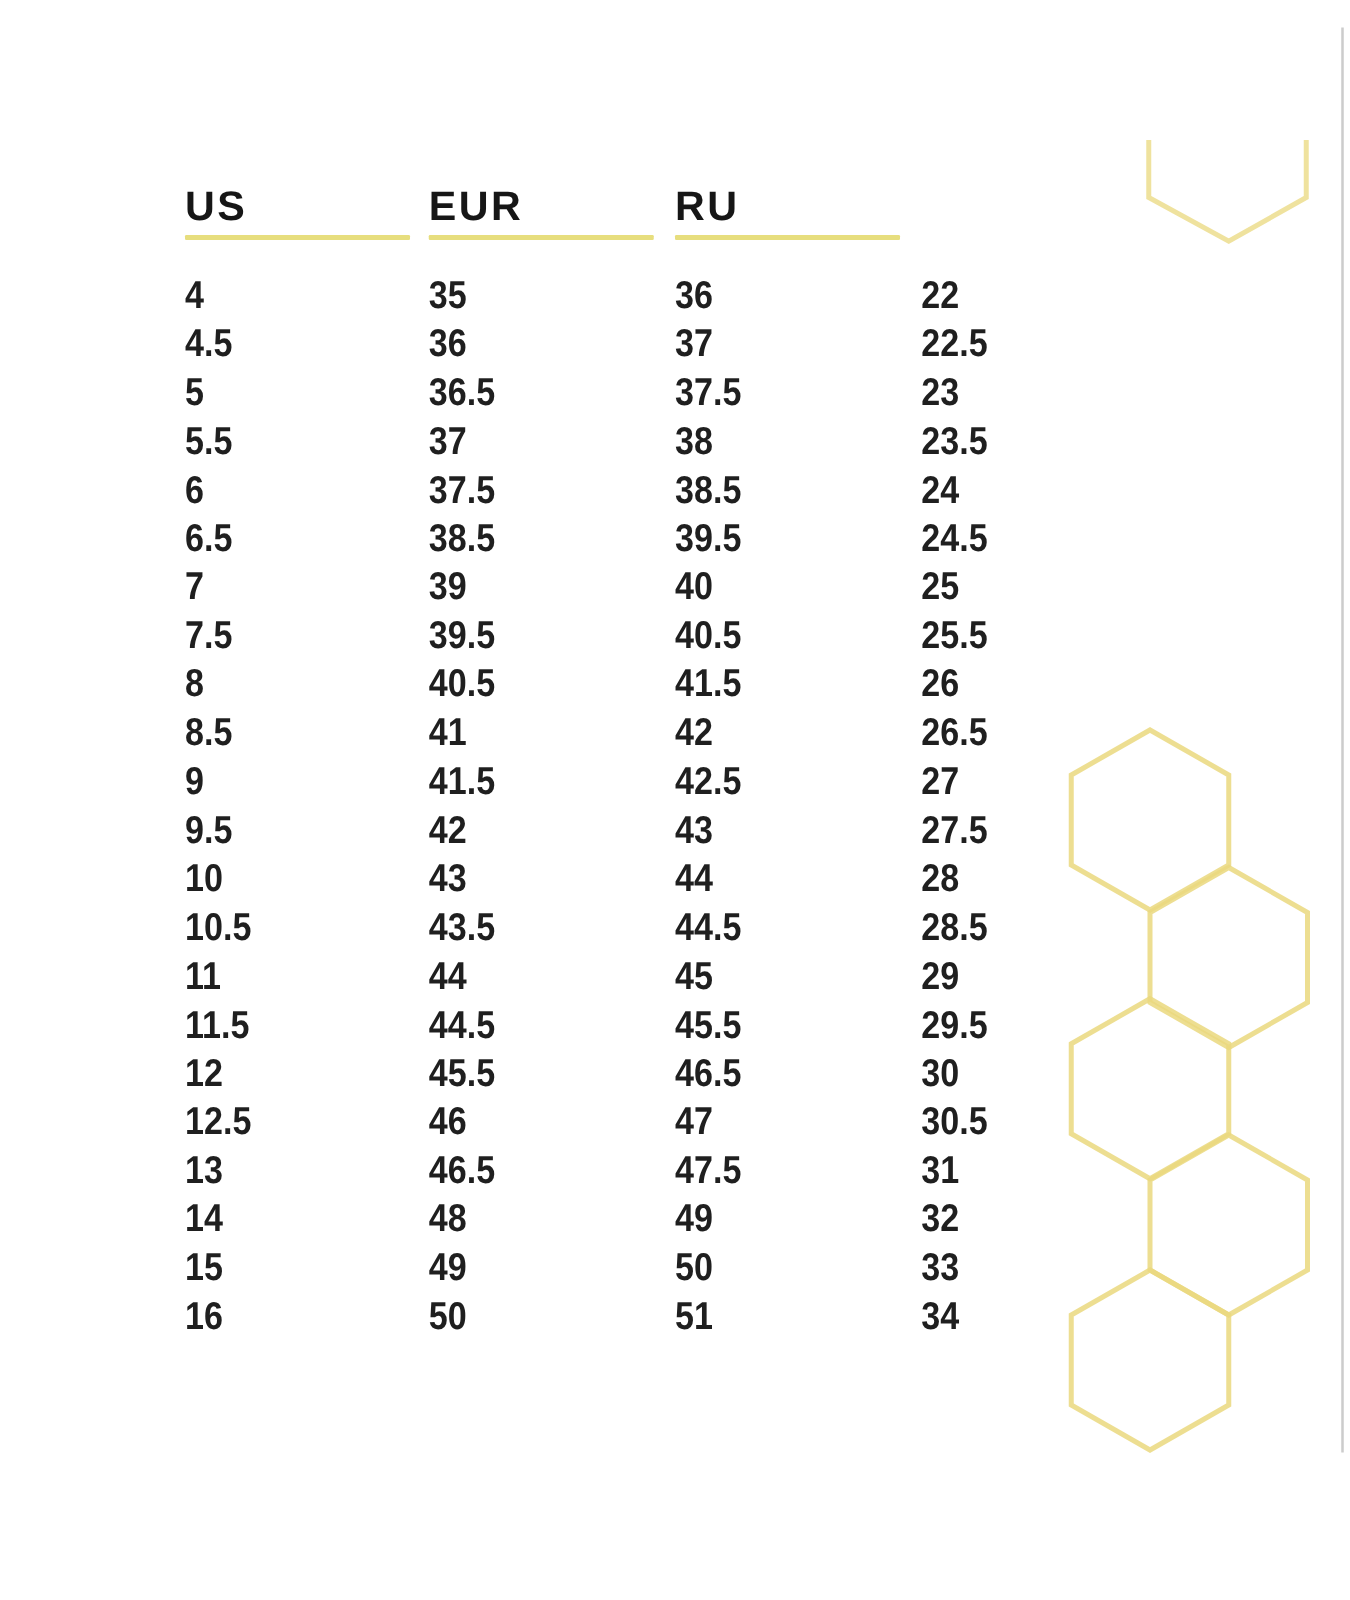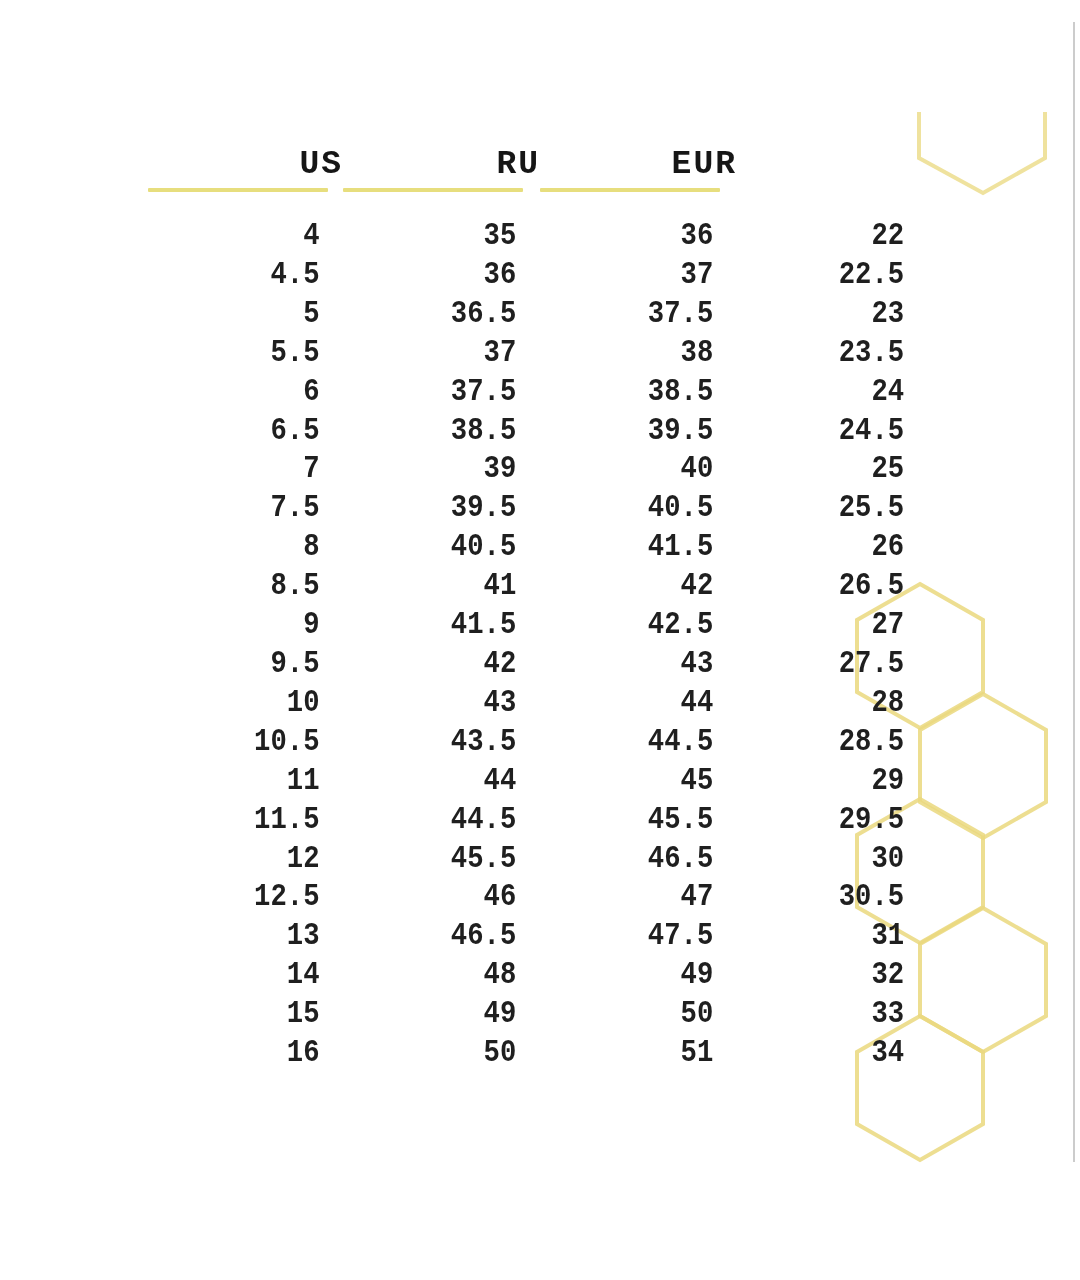--- a/index.html
+++ b/index.html
@@ -10,23 +10,22 @@
     --gray: #b0b0b0;
   }
   * { margin: 0; padding: 0; box-sizing: border-box; }
   html, body { background: #fff; }
   .sheet {
     position: relative;
     width: 1080px;
     height: 1280px;
     background: var(--bg);
     overflow: hidden;
-    font-family: Liberation Mono, monospace;
+    font-family: Liberation Sans, sans-serif;
     color: var(--text);
-    text-align: right;
   }
   .hex-svg {
     position: absolute;
     left: 0; top: 0;
     width: 1080px; height: 1280px;
     pointer-events: none;
   }
   .hex-svg polygon, .hex-svg polyline {
     fill: none;
     stroke: var(--hex);
@@ -97,25 +96,25 @@
   <div class="right-border"></div>
 
   <div class="table">
 
     <div class="header-row">
       <div class="hcell">
         <span class="hlabel">US</span>
         <div class="underline"></div>
       </div>
       <div class="hcell">
+        <span class="hlabel">EUR</span>
+        <div class="underline"></div>
+      </div>
+      <div class="hcell">
         <span class="hlabel">RU</span>
-        <div class="underline"></div>
-      </div>
-      <div class="hcell">
-        <span class="hlabel">EUR</span>
         <div class="underline"></div>
       </div>
     </div>
 
     <div class="body" id="table-body">
         <div class="cell">4</div>
         <div class="cell">35</div>
         <div class="cell">36</div>
         <div class="cell">22</div>
         <div class="cell">4.5</div>

